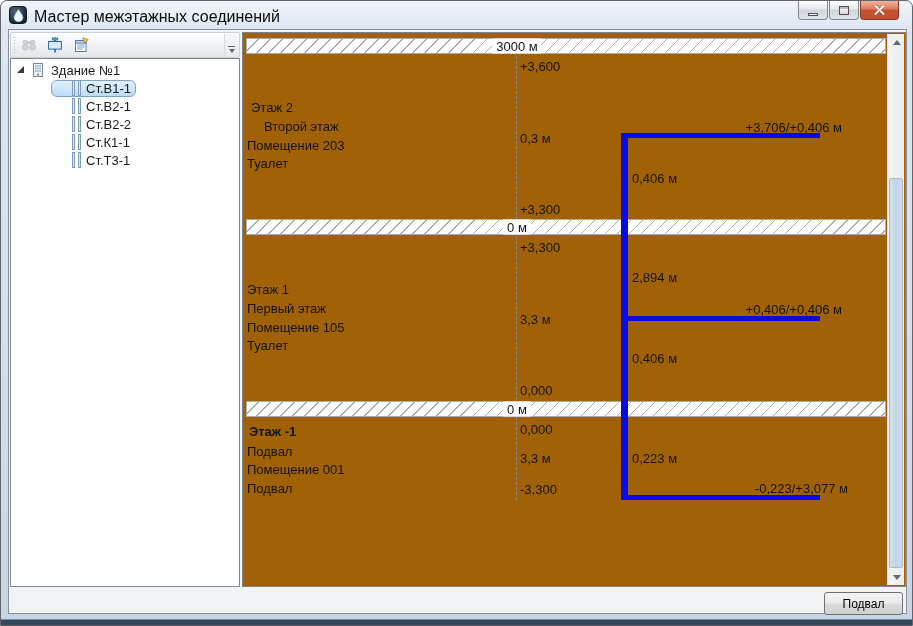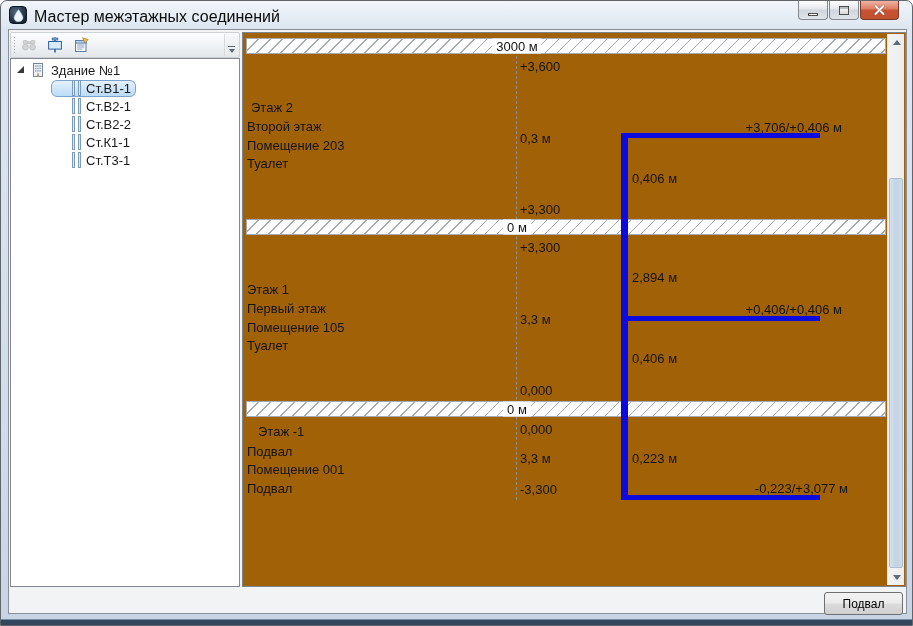--- a/index.html
+++ b/index.html
@@ -237,21 +237,21 @@
           <span class="slab-label">0 м</span>
         </div>
         <div class="slab" style="top: 368px;">
           <span class="slab-label">0 м</span>
         </div>
         <div class="pipe" style="left: 378px; top: 100px; width: 7px; height: 367px; background: rgb(11, 11, 224);"></div>
         <div class="pipe" style="left: 381px; top: 100px; width: 196px; height: 5px; background: rgb(11, 11, 224);"></div>
         <div class="pipe" style="left: 381px; top: 283px; width: 196px; height: 5px; background: rgb(11, 11, 224);"></div>
         <div class="pipe" style="left: 381px; top: 462px; width: 196px; height: 5px; background: rgb(11, 11, 224);"></div>
         <div class="dlabel" style="top: 67px; left: 8px;">Этаж 2</div>
-        <div class="dlabel" style="top: 86px; left: 4px; text-align: right;">Второй этаж</div>
+        <div class="dlabel" style="top: 86px; left: 21px; text-align: right;">Второй этаж</div>
         <div class="dlabel" style="top: 105px; left: 4px;">Помещение 203</div>
         <div class="dlabel" style="top: 123px; left: 4px;">Туалет</div>
         <div class="dlabel" style="top: 26px; left: 277px;">+3,600</div>
         <div class="dlabel" style="top: 98px; left: 277px;">0,3 м</div>
         <div class="dlabel" style="top: 169px; left: 277px;">+3,300</div>
         <div class="dlabel" style="top: 207px; left: 277px;">+3,300</div>
         <div class="dlabel" style="top: 279px; left: 277px;">3,3 м</div>
         <div class="dlabel" style="top: 350px; left: 277px;">0,000</div>
         <div class="dlabel" style="top: 389px; left: 277px;">0,000</div>
         <div class="dlabel" style="top: 418px; left: 277px;">3,3 м</div>
@@ -260,21 +260,21 @@
         <div class="dlabel" style="top: 237px; left: 389px;">2,894 м</div>
         <div class="dlabel" style="top: 318px; left: 389px;">0,406 м</div>
         <div class="dlabel" style="top: 418px; left: 389px;">0,223 м</div>
         <div class="dlabel" style="top: 87px; right: 63px;">+3,706/+0,406 м</div>
         <div class="dlabel" style="top: 269px; right: 63px;">+0,406/+0,406 м</div>
         <div class="dlabel" style="top: 448px; right: 57px;">-0,223/+3,077 м</div>
         <div class="dlabel" style="top: 249px; left: 4px;">Этаж 1</div>
         <div class="dlabel" style="top: 268px; left: 4px;">Первый этаж</div>
         <div class="dlabel" style="top: 287px; left: 4px;">Помещение 105</div>
         <div class="dlabel" style="top: 305px; left: 4px;">Туалет</div>
-        <div class="dlabel" style="top: 391px; left: 15px;">Этаж -1</div>
+        <div class="dlabel" style="top: 391px; left: 6px; font-weight: bold;">Этаж -1</div>
         <div class="dlabel" style="top: 411px; left: 4px;">Подвал</div>
         <div class="dlabel" style="top: 429px; left: 4px;">Помещение 001</div>
         <div class="dlabel" style="top: 448px; left: 4px;">Подвал</div>
       </div>
 
     <div class="close-btn">Подвал</div>
   </div>
 
   <div class="window-bottom-dark"></div>
 </div>

